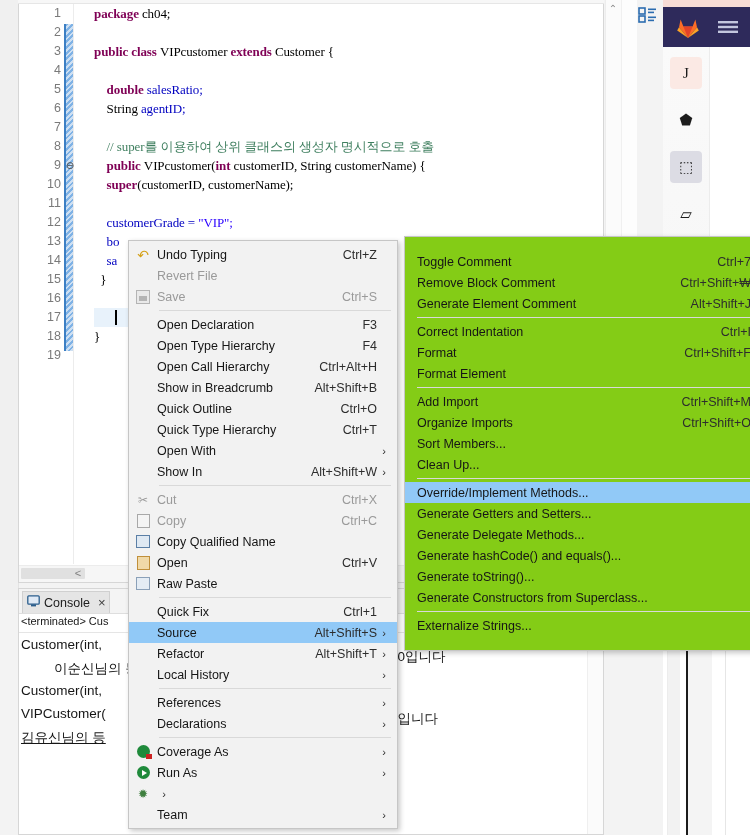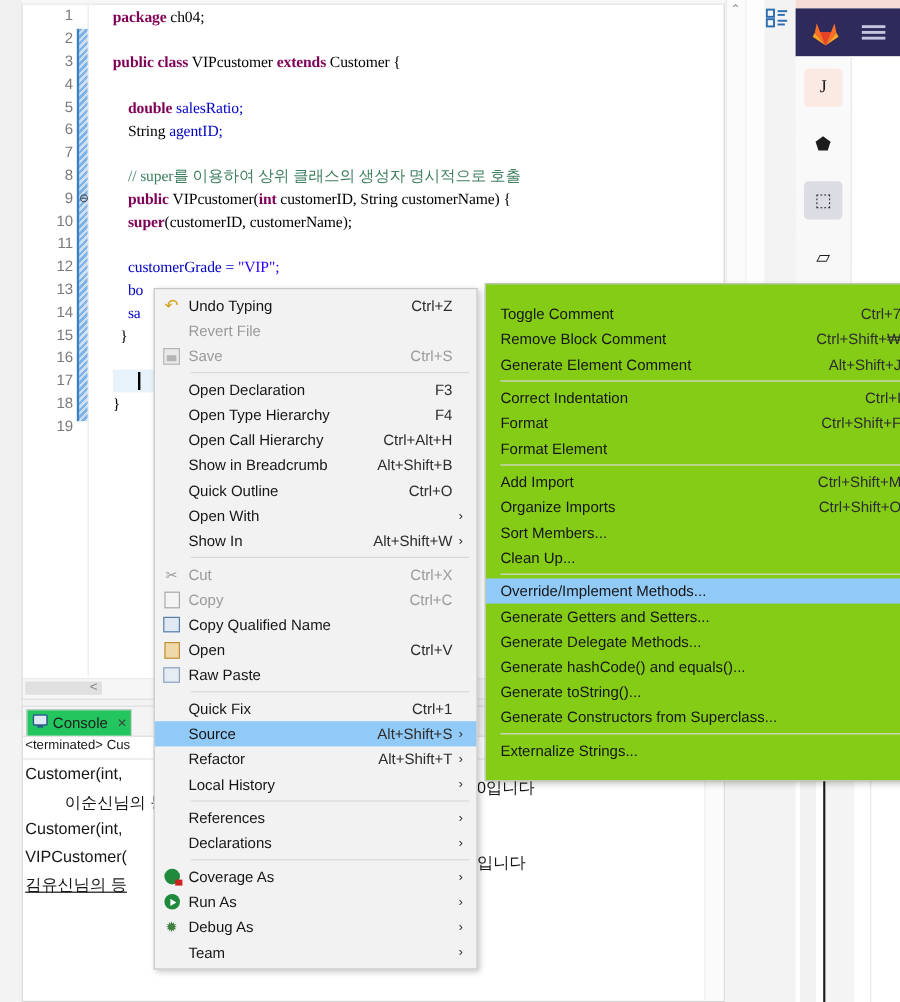--- a/index.html
+++ b/index.html
@@ -49,21 +49,21 @@
   #ed-vscroll{left:605px;top:0;width:16px;height:583px;background:#fbfbfb;border-left:1px solid #ededed;}
   #ed-vup{left:605px;top:2px;width:16px;height:14px;text-align:center;line-height:14px;color:#8d8d8d;font-size:10px;}
   #ed-overview{left:621px;top:0;width:15px;height:583px;background:#fdfdfd;border-left:1px solid #f0f0f0;}
 
   
   #outline-icon{left:638px;top:6px;width:20px;height:18px;}
 
   
   #console-panel{left:18px;top:588px;width:586px;height:247px;background:#ffffff;border:1px solid #d6d6d6;box-sizing:border-box;}
   #console-tabbar{left:19px;top:589px;width:584px;height:24px;background:#f4f4f4;border-bottom:1px solid #dedede;}
-  #console-tab{left:22px;top:591px;height:21px;padding:0 4px;background:#22c55e;border:1px solid #d0d0d0;border-bottom:none;
+  #console-tab{left:22px;top:591px;height:21px;padding:0 4px;background:#e5e5e5;border:1px solid #d0d0d0;border-bottom:none;
      display:flex;align-items:center;gap:4px;}
   #console-tab .tl{font-size:12.5px;color:#202020;}
   #console-close{font-size:13px;color:#404040;margin-left:4px;cursor:default;}
   #console-status{left:21px;top:615px;font-size:11px;color:#171717;white-space:nowrap;}
   #console-sep{left:19px;top:632px;width:584px;height:1px;background:#e5e5e5;}
   .conline{position:absolute;left:21px;font-size:13.5px;color:#161616;white-space:nowrap;
            font-family:"Liberation Sans",sans-serif;}
   #console-vscroll{left:587px;top:613px;width:15px;height:221px;background:#fbfbfb;border-left:1px solid #efefef;}
 
   
@@ -294,20 +294,26 @@
       <span class="arw"></span>
     </div>
     <div class="mi">
       <span class="ico"></span>
       <span class="lbl">Quick Outline</span>
       <span class="acc">Ctrl+O</span>
       <span class="arw"></span>
     </div>
     <div class="mi">
       <span class="ico"></span>
+      <span class="lbl">Quick Type Hierarchy</span>
+      <span class="acc">Ctrl+T</span>
+      <span class="arw"></span>
+    </div>
+    <div class="mi">
+      <span class="ico"></span>
       <span class="lbl">Open With</span>
       <span class="arw">›</span>
     </div>
     <div class="mi">
       <span class="ico"></span>
       <span class="lbl">Show In</span>
       <span class="acc">Alt+Shift+W</span>
       <span class="arw">›</span>
     </div>
     <div class="msep"></div>
@@ -396,21 +402,20 @@
       <span class="ico">
         <span class="ic-run"></span>
       </span>
       <span class="lbl">Run As</span>
       <span class="arw">›</span>
     </div>
     <div class="mi">
       <span class="ico">
         <span class="ic-bug">✹</span>
       </span>
-      <span class="lbl">Debug As</span>
       <span class="arw">›</span>
     </div>
     <div class="mi">
       <span class="ico"></span>
       <span class="lbl">Team</span>
       <span class="arw">›</span>
     </div>
   </div>
 
 <div class="abs" id="sub-menu">

